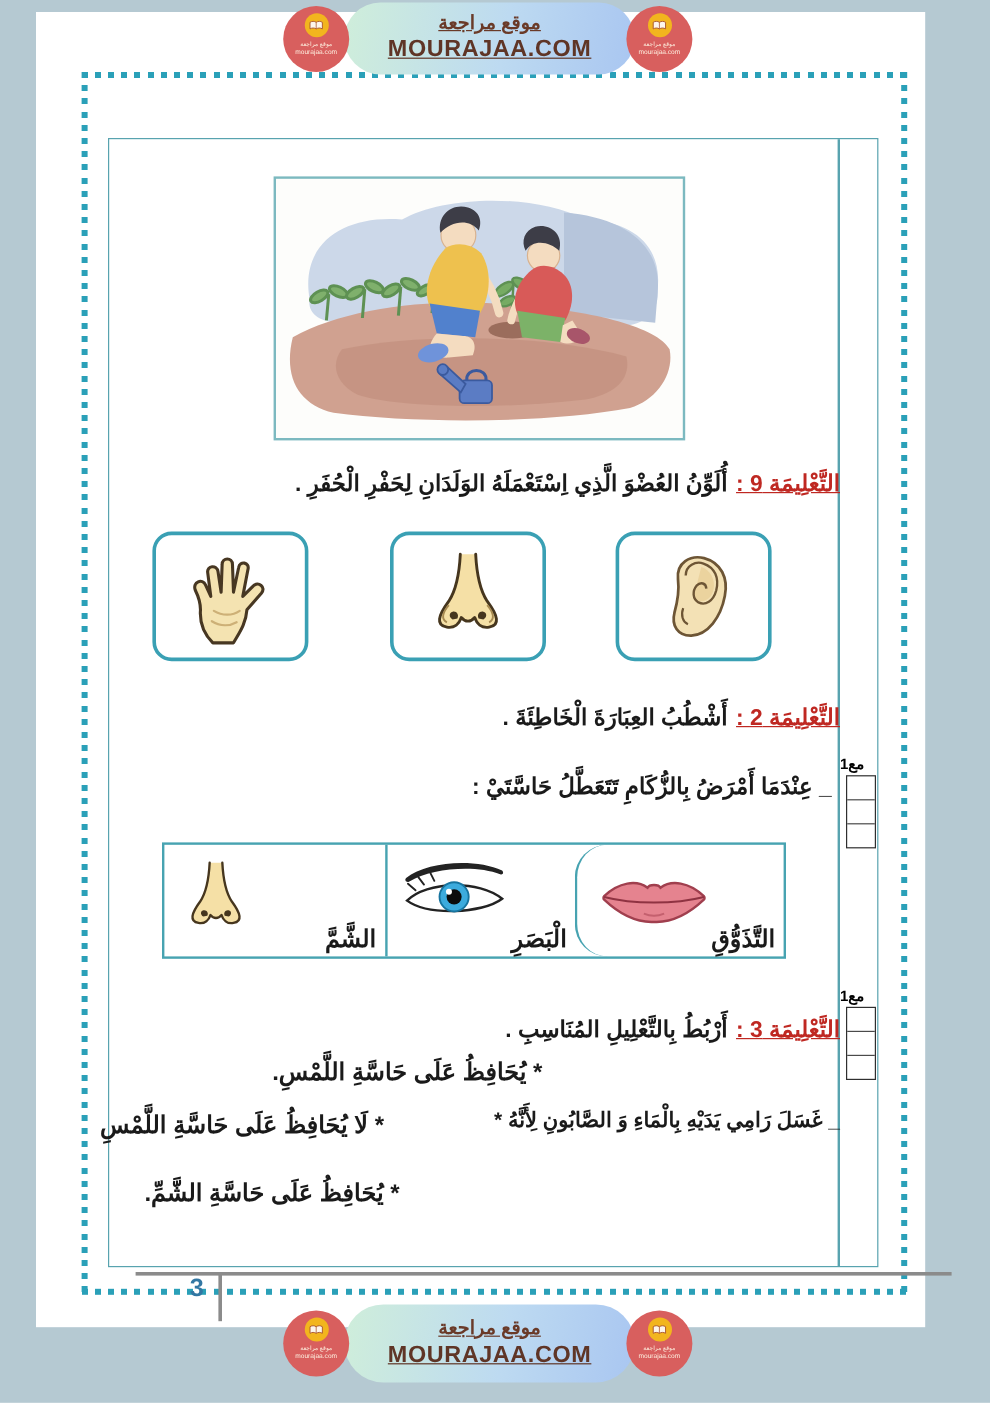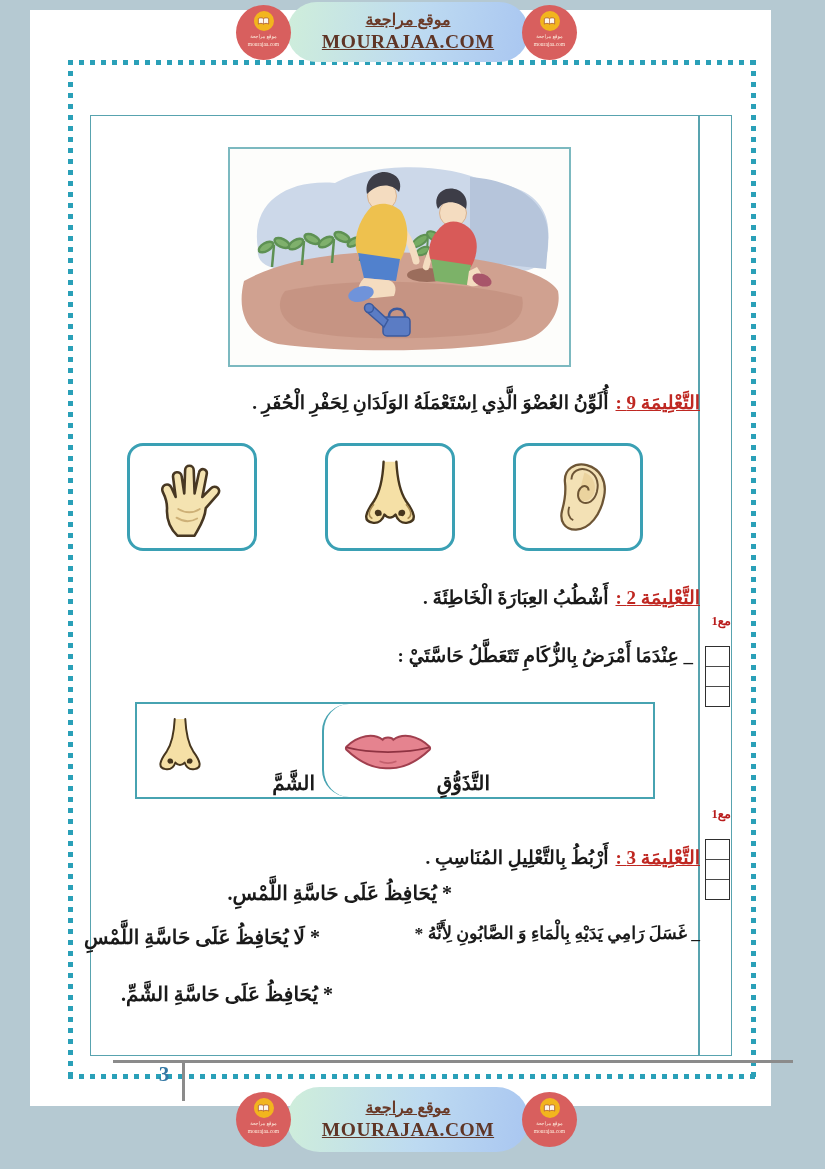--- a/index.html
+++ b/index.html
@@ -1,19 +1,19 @@
 <!DOCTYPE html>
 <html lang="ar"><head>
 <meta charset="utf-8">
 <style>
   html,body { margin:0; padding:0; }
   .page {
     position:relative; width:825px; height:1169px;
     background:#b5c9d2; overflow:hidden;
-    font-family:Liberation Serif, serif;
+    font-family:Liberation Sans, sans-serif;
   }
   .sheet { position:absolute; left:30px; top:10px; width:741px; height:1096px; background:#ffffff; }
 
   
   .banner-pill {
     position:absolute; width:242px; height:60px; border-radius:31px;
     background:linear-gradient(100deg,#cfeeda 0%,#bddaf1 55%,#a9c6f1 100%);
     display:flex; flex-direction:column; align-items:center; justify-content:center;
     z-index:6;
   }
@@ -53,22 +53,22 @@
 
   
   .senses { position:absolute; left:135px; top:702px; width:520px; height:97px;
             border:2px solid #47a3b1; display:flex; background:#fff; box-sizing:border-box; }
   .sense-cell { position:relative; height:100%; box-sizing:border-box; }
   .sense-cell + .sense-cell { border-left:2px solid #47a3b1; }
   .sense-art { position:absolute; left:10px; top:6px; }
   .sense-label { position:absolute; right:7px; bottom:2px; font-weight:bold; font-size:20px; direction:rtl; color:#1a1a1a; }
 
   
-  .score-label { position:absolute; left:700px; width:31px; text-align:right;
-                 font-size:12.5px; font-weight:bold; direction:rtl; color:#b91c1c; white-space:nowrap; }
+  .score-label { position:absolute; left:700px; width:31px; text-align:left;
+                 font-size:12.5px; font-weight:bold; direction:rtl; color:#000000; white-space:nowrap;margin-top:16px; }
   .score-box { position:absolute; left:705px; width:23px; border:1.3px solid #2f2f2f; background:#fff; }
   .score-cell { height:19px; }
   .score-cell + .score-cell { border-top:1.3px solid #4a4a4a; }
 
   
   .footer-rule { position:absolute; left:113px; top:1060px; width:680px; height:3px; background:#8b8b8b; }
   .page-num { position:absolute; left:148px; top:1062px; width:32px; text-align:center;
               font-size:21px; font-weight:bold; color:#3277a3; }
   .page-num-bar { position:absolute; left:182px; top:1060px; width:2.5px; height:41px; background:#8b8b8b; }
 </style>
@@ -207,20 +207,33 @@
     <div class="sense-cell" style="width:185px;">
       <span class="sense-art">
         <svg viewBox="0 0 100 100" width="66" height="76">
           <path d="M42 6 C41 26 38 43 30 55 C19 70 16 80 28 82 C36 83.5 41 78 43 72 C47 77 53 77 57 72 C59 78 64 83.5 72 82 C84 80 81 70 70 55 C62 43 59 26 58 6" fill="#f5e0a6" stroke="#46361e" stroke-width="3" stroke-linecap="round" stroke-linejoin="round"></path>
           <path d="M34 74 C30 72 30 67 34 66 C38 65 41 69 39 73Z" fill="#46361e"></path>
           <path d="M66 74 C70 72 70 67 66 66 C62 65 59 69 61 73Z" fill="#46361e"></path>
         </svg>
       </span>
       <span class="sense-label">الشَّمَّ</span>
     </div>
+    <div class="sense-cell" style="width:160px;">
+      <span class="sense-art" style="left:6px; top:8px;">
+        <svg viewBox="0 0 130 75" width="102" height="59">
+          <path d="M12 25 C34 7 86 4 114 17 C116 19 115 22 112 21 C86 11 40 14 15 29 C12 30 10 27 12 25Z" fill="#232323"></path>
+          <path d="M13 49 C34 28 90 27 114 47 C93 63 35 65 13 49Z" fill="#ffffff" stroke="#232323" stroke-width="2.6"></path>
+          <path d="M22 38 L14 31 M31 32 L25 24 M42 28 L38 20" stroke="#232323" stroke-width="2" stroke-linecap="round"></path>
+          <circle cx="63" cy="45" r="15.5" fill="#3cabdd" stroke="#17749f" stroke-width="2"></circle>
+          <circle cx="63" cy="45" r="8" fill="#0c0c0c"></circle>
+          <circle cx="57.5" cy="39.5" r="3.2" fill="#fff"></circle>
+        </svg>
+      </span>
+      <span class="sense-label">الْبَصَرِ</span>
+    </div>
     <div class="sense-cell" style="width:175px;border-radius:27px;">
       <span class="sense-art" style="left:14px; top:18px;">
         <svg viewBox="0 0 130 70" width="100" height="54">
           <path d="M11 32 C27 17 46 14 58 23 C60 19 70 19 72 23 C84 14 103 17 119 32 C120 33 120 35 119 36 C101 53 84 61 65 60 C46 61 29 53 11 36 C10 35 10 33 11 32Z" fill="#e5838f" stroke="#a03f4e" stroke-width="2.6"></path>
           <path d="M11 33 C42 41 88 41 119 33" fill="none" stroke="#8f3342" stroke-width="2.4"></path>
           <path d="M54 51 C61 54 69 54 76 51" fill="none" stroke="#c4606e" stroke-width="2"></path>
         </svg>
       </span>
       <span class="sense-label">التَّذَوُّقِ</span>
     </div>

